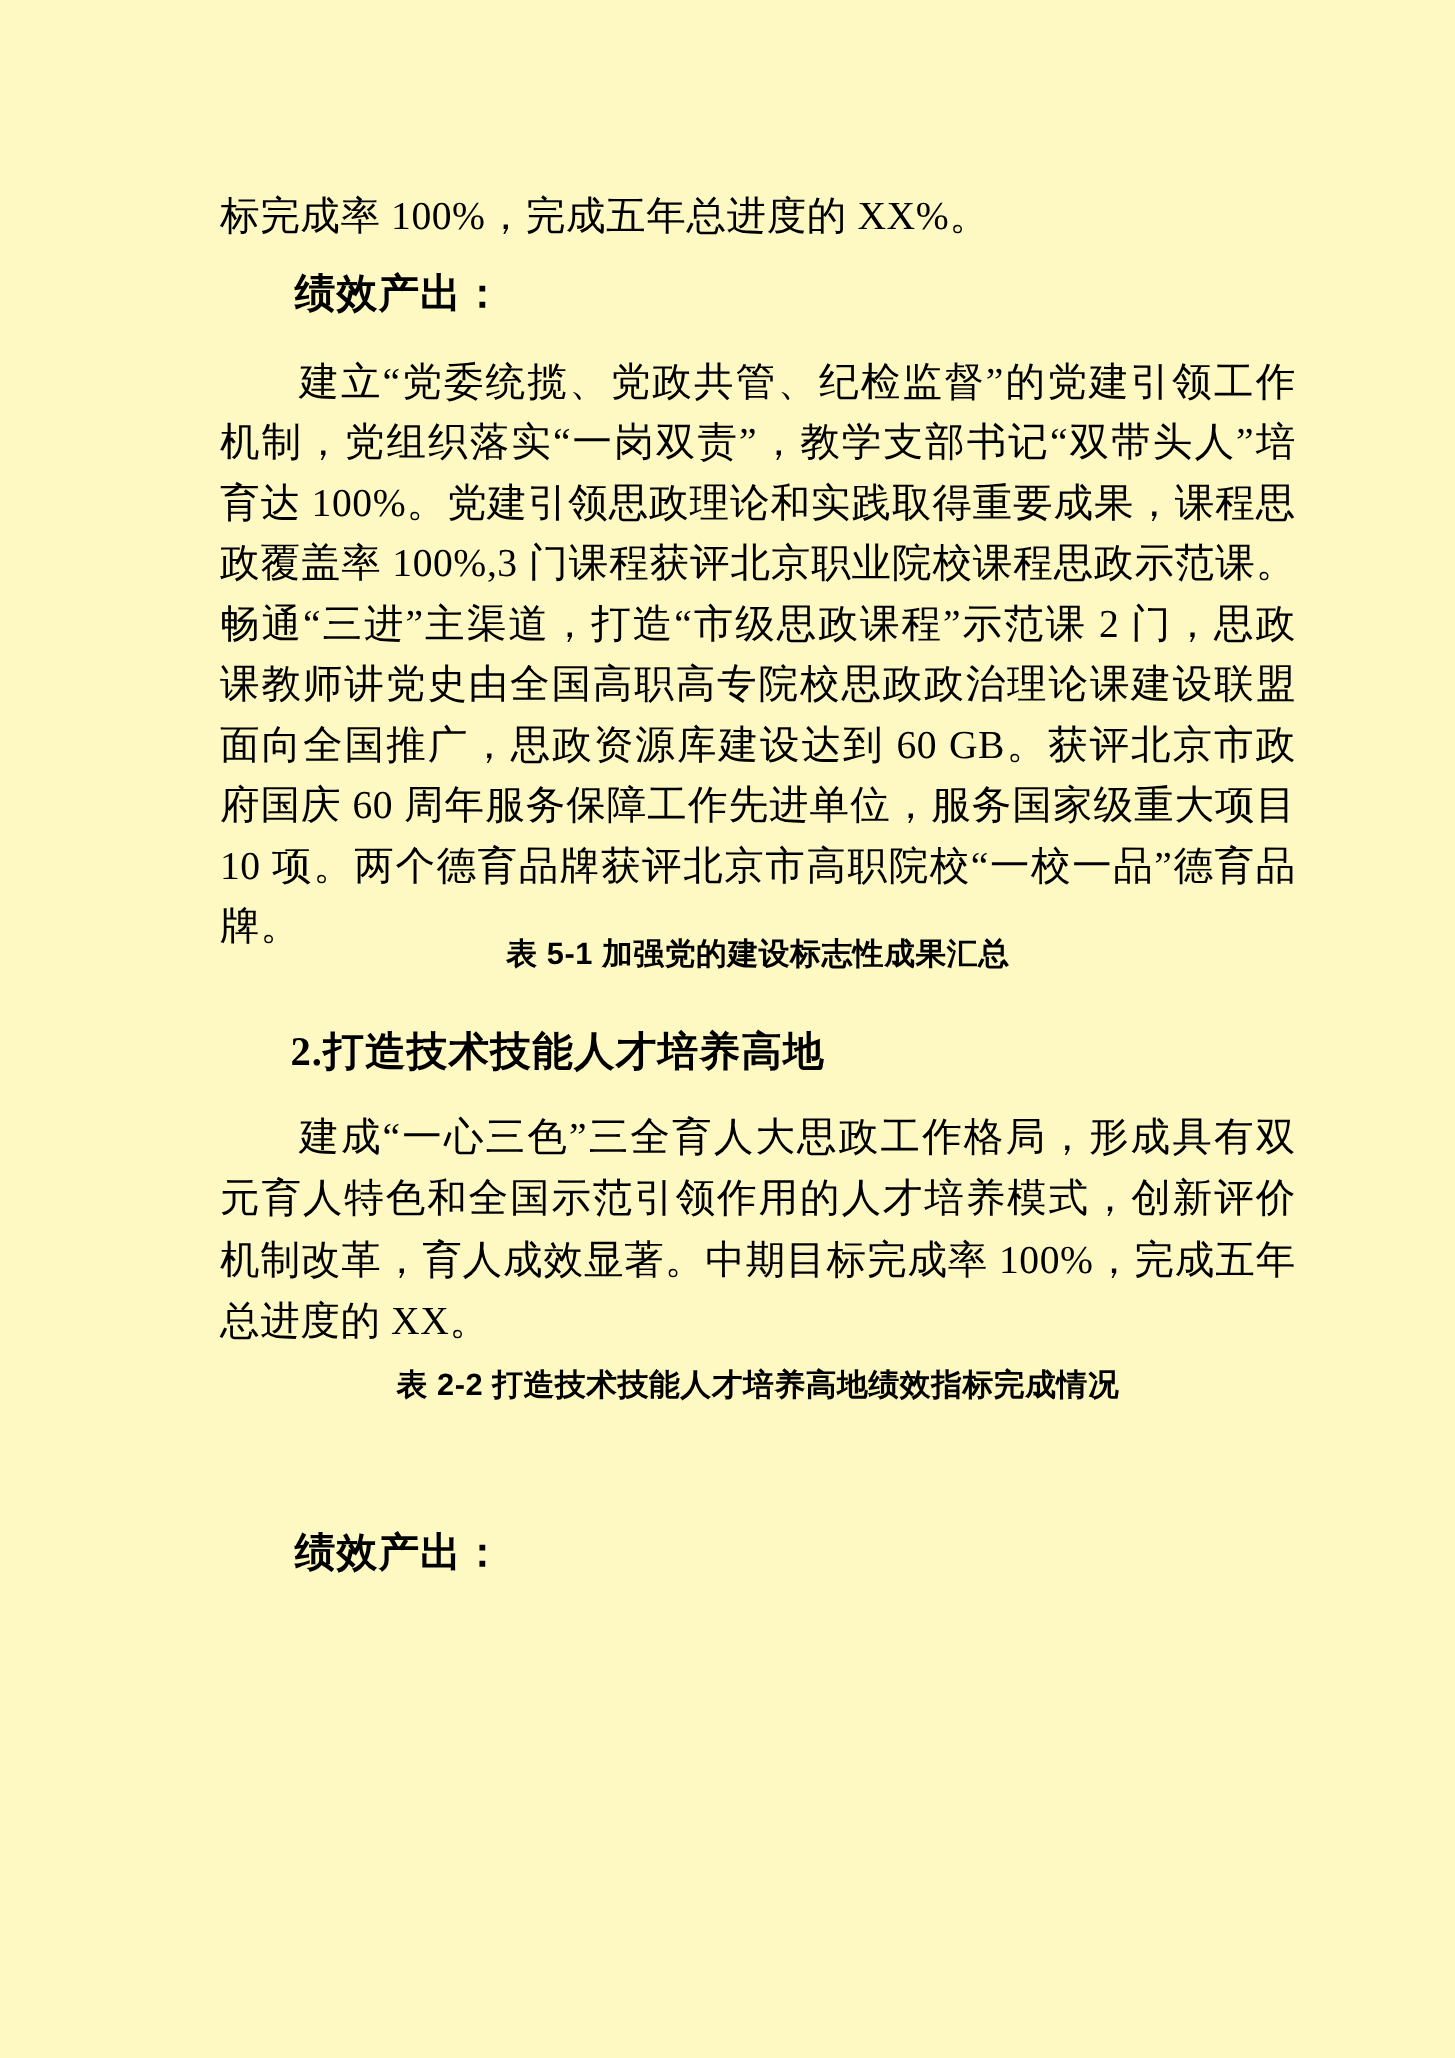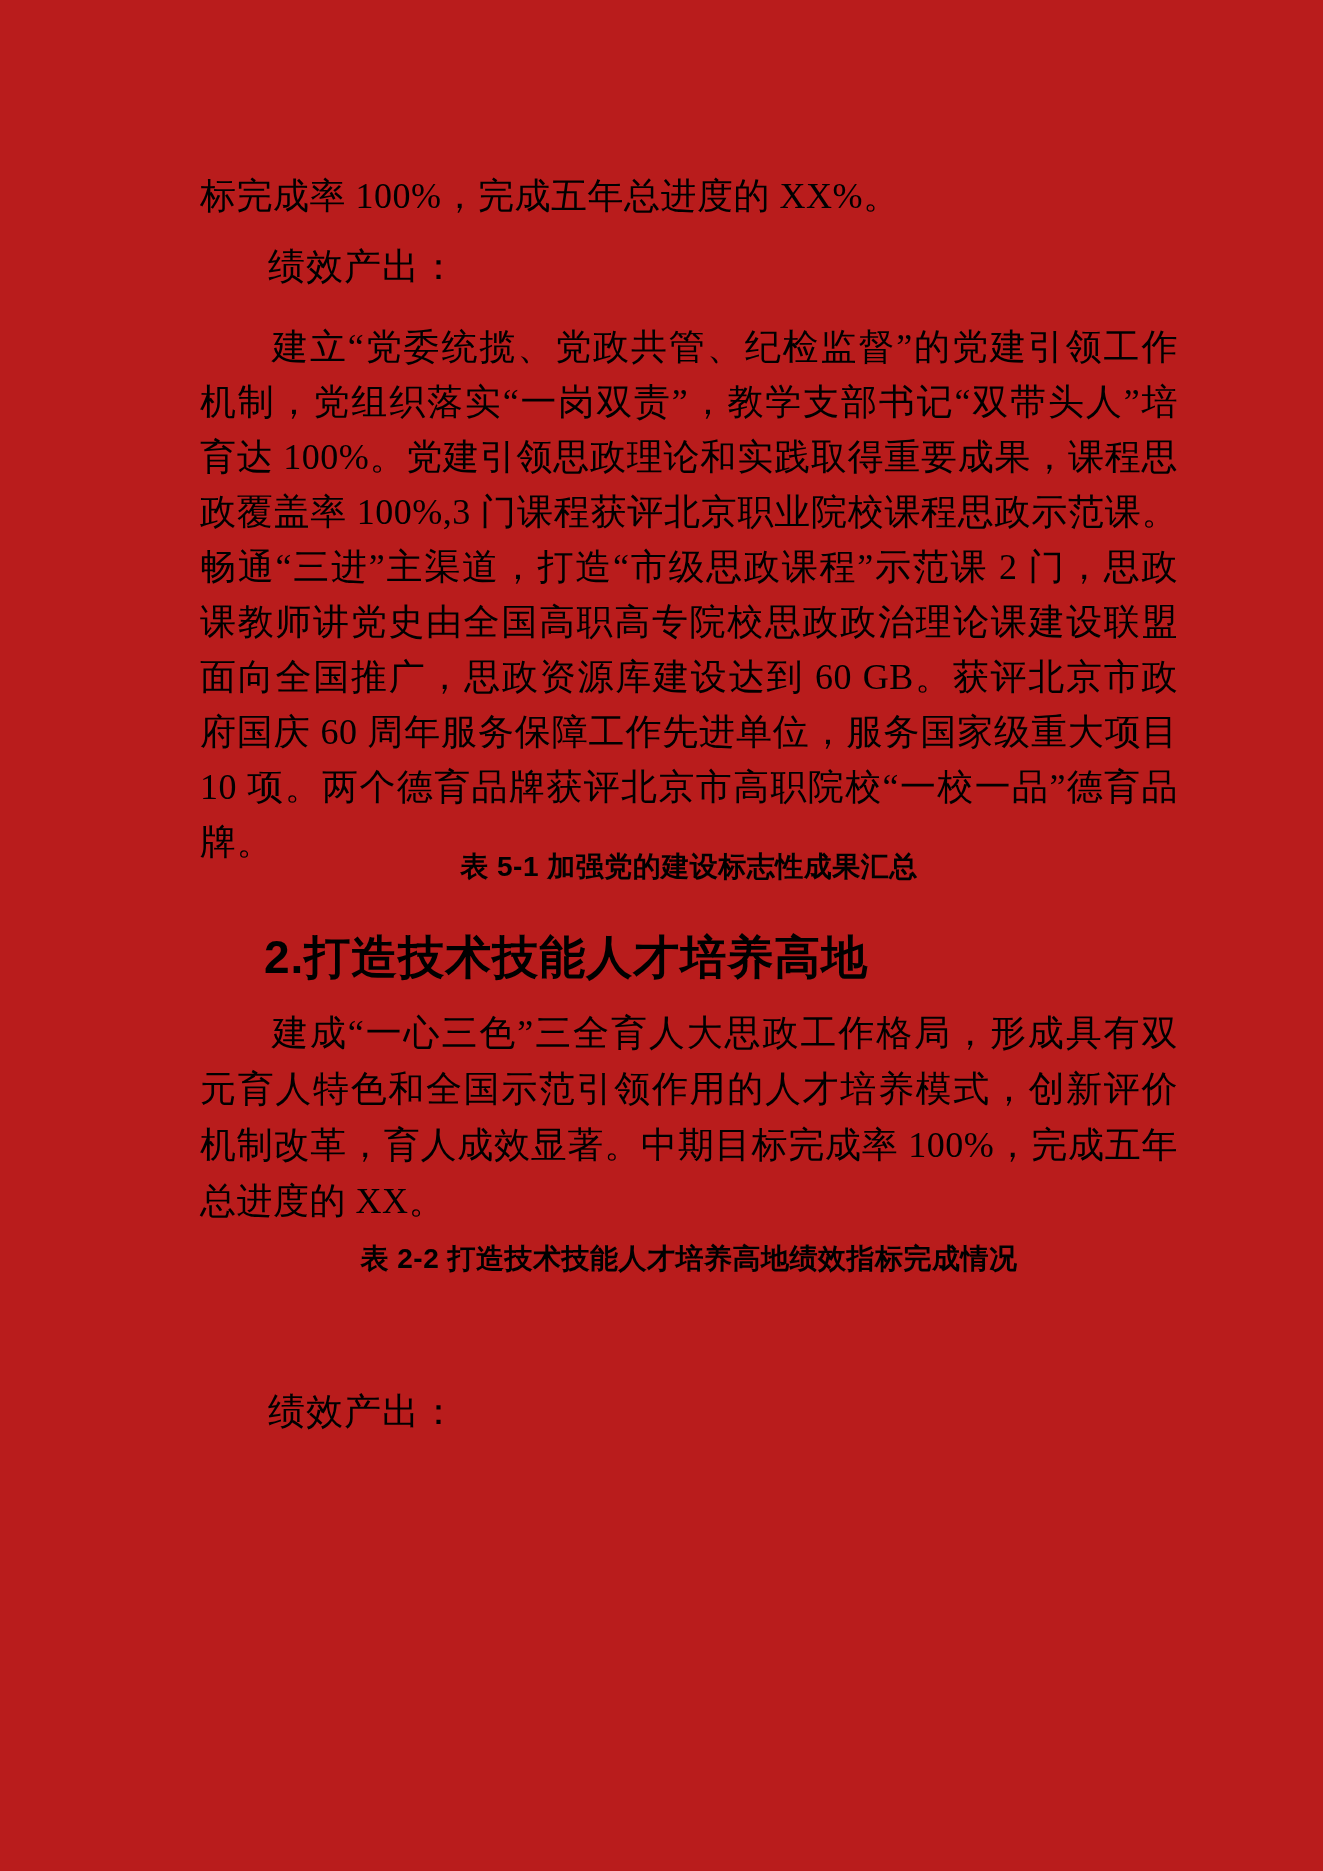--- a/index.html
+++ b/index.html
@@ -4,21 +4,21 @@
 <style>
   html, body {
     margin: 0;
     padding: 0;
     background: #ffffff;
   }
   .page {
     position: relative;
     width: 1323px;
     height: 1871px;
-    background: #b91c1c;
+    background: #fef9c3;
     color: #000000;
     font-family: "Liberation Serif", "DejaVu Serif", serif;
     overflow: hidden;
   }
   .block {
     position: absolute;
     left: 200px;
     width: 978px;
   }
   .body-text {
@@ -29,39 +29,39 @@
   }
   .no-indent {
     text-indent: 0;
   }
   .indent2 {
     text-indent: 72px;
   }
   .perf-label {
     font-size: 37px;
     line-height: 44px;
-    font-weight: normal;
+    font-weight: bold;
     text-indent: 68px;
     font-family: "Liberation Sans", "DejaVu Sans", sans-serif;
     letter-spacing: 1px;
   }
   .table-caption {
     font-size: 28px;
     line-height: 36px;
     font-weight: bold;
     text-align: center;
     font-family: "Liberation Sans", "DejaVu Sans", sans-serif;
     letter-spacing: 0.5px;
   }
   .section-heading {
-    font-size: 46px;
+    font-size: 37px;
     line-height: 48px;
     font-weight: bold;
     padding-left: 64px;
-    font-family: Liberation Sans, sans-serif;
+    font-family: Liberation Serif, serif;
     letter-spacing: 1px;
   }
   .para2-spacing {
     line-height: 56px;
   }
   .para3-spacing {
     line-height: 66px;
   }
 </style>
 </head>

